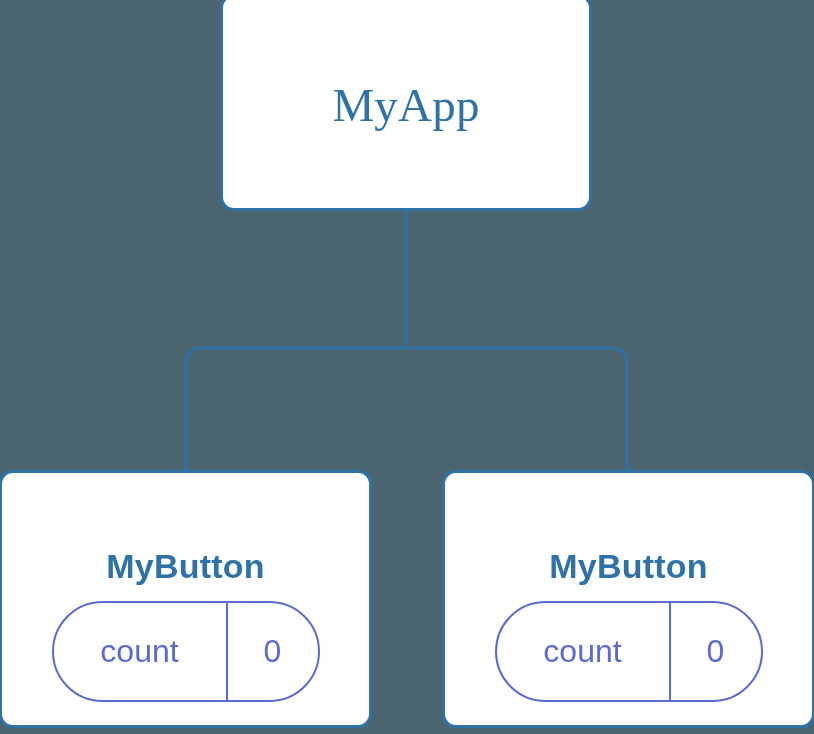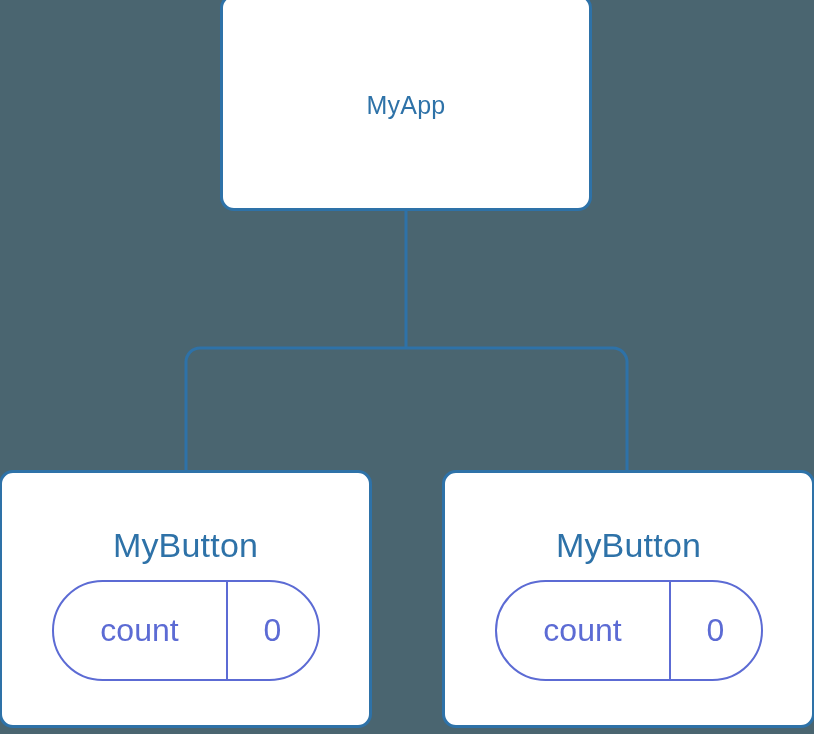--- a/index.html
+++ b/index.html
@@ -72,27 +72,29 @@
   .node-title {
     color: #2e72a8;
     font-size: 34px;
     line-height: 1;
     letter-spacing: 0.2px;
     white-space: nowrap;
     user-select: none;
   }
 
   #node-myapp .node-title {
-    font-size: 25px;
+    font-size: 47px;
     
     transform: translateY(3px);
+    font-family: Liberation Serif, serif;
   }
 
   .node-card.has-state .node-title {
-    margin-top: 55px;
+    margin-top: 76px;
+    font-weight: bold;
   }
 
   
   .state-pill {
     margin-top: 18px;
     height: 101px;
     display: flex;
     align-items: stretch;
     border: 2px solid #5c6bd4;
     border-radius: 52px;

